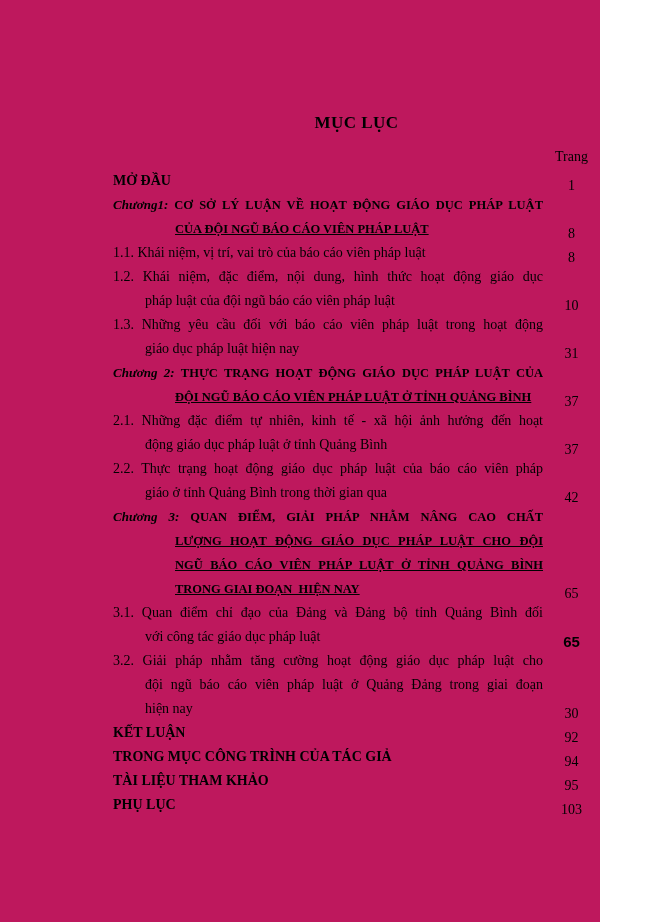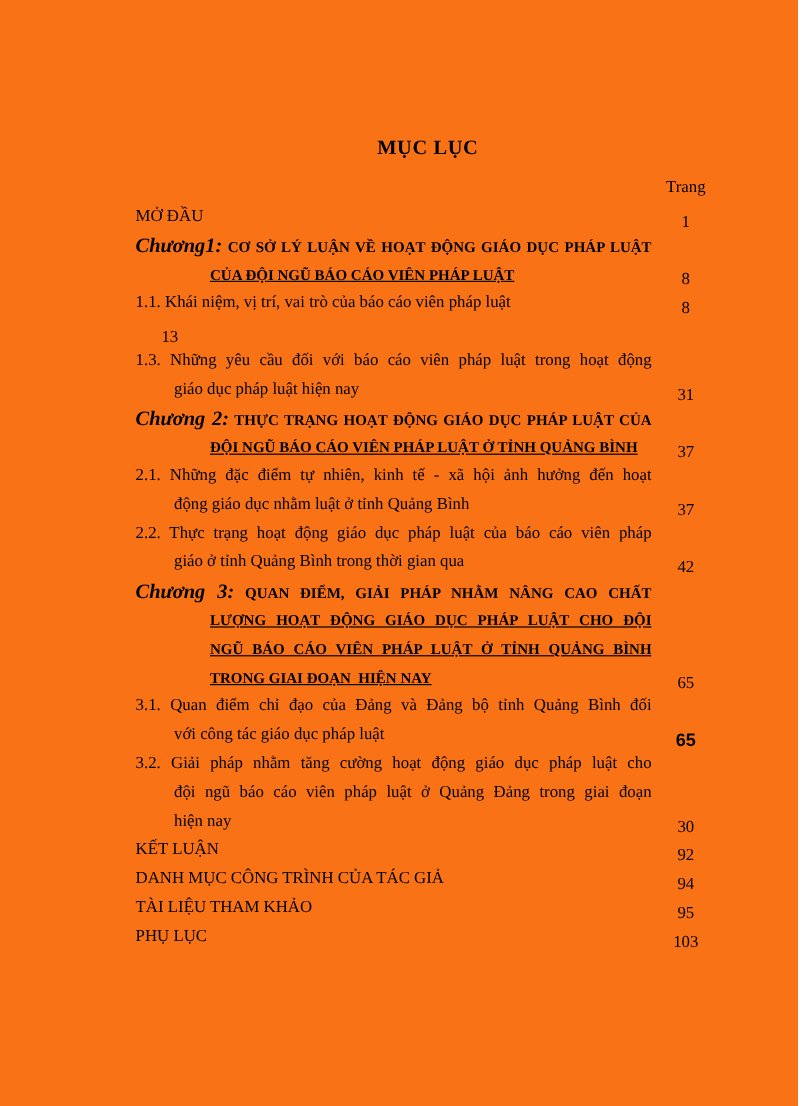--- a/index.html
+++ b/index.html
@@ -1,20 +1,20 @@
 <!DOCTYPE html>
 <html><head>
 <meta charset="utf-8">
 <style>
   html, body { margin: 0; padding: 0; background: #ffffff; }
   .page {
     position: relative;
-    width: 665px;
+    width: 600px;
     height: 922px;
-    background: #f97316;
+    background: #be185d;
     color: #000000;
     font-family: "Liberation Serif", serif;
     overflow: hidden;
   }
   .doc {
     position: absolute;
     left: 113px;
     top: 112px;
     width: 487px;
   }
@@ -54,23 +54,23 @@
   }
   .item .line.cont { padding-left: 32px; }
   .chapter .line {
     font-weight: bold;
     font-size: 12.5px;
   }
   .chapter .line.cont { padding-left: 62px; text-decoration: underline; }
   .chap-label {
     font-style: italic;
     font-weight: bold;
-    font-size: 17px;
-  }
-  .section .line { font-weight: normal; }
+    font-size: 13px;
+  }
+  .section .line { font-weight: bold; }
   .entry .pagecol {
     display: flex;
     align-items: flex-end;
     justify-content: center;
   }
   .pnum {
     font-size: 14px;
     line-height: 24px;
     height: 24px;
     position: relative;
@@ -114,22 +114,26 @@
         </div>
         <div class="entry item">
           <div class="lines">
             <div class="line">1.1. Khái niệm, vị trí, vai trò của báo cáo viên pháp luật</div>
           </div>
           <div class="pagecol">
             <span class="pnum">8</span>
           </div>
         </div>
         <div class="entry item">
-          <div class="pagecol">
-            <span class="pnum">13</span>
+          <div class="lines">
+            <div class="line stretch">1.2. Khái niệm, đặc điểm, nội dung, hình thức hoạt động giáo dục</div>
+            <div class="line cont">pháp luật của đội ngũ báo cáo viên pháp luật</div>
+          </div>
+          <div class="pagecol">
+            <span class="pnum">10</span>
           </div>
         </div>
         <div class="entry item">
           <div class="lines">
             <div class="line stretch">1.3. Những yêu cầu đối với báo cáo viên pháp luật trong hoạt động</div>
             <div class="line cont">giáo dục pháp luật hiện nay</div>
           </div>
           <div class="pagecol">
             <span class="pnum">31</span>
           </div>
@@ -139,21 +143,21 @@
             <div class="line stretch"><span class="chap-label">Chương 2:</span> THỰC TRẠNG HOẠT ĐỘNG GIÁO DỤC PHÁP LUẬT CỦA</div>
             <div class="line cont">ĐỘI NGŨ BÁO CÁO VIÊN PHÁP LUẬT Ở TỈNH QUẢNG BÌNH</div>
           </div>
           <div class="pagecol">
             <span class="pnum">37</span>
           </div>
         </div>
         <div class="entry item">
           <div class="lines">
             <div class="line stretch">2.1. Những đặc điểm tự nhiên, kinh tế - xã hội ảnh hưởng đến hoạt</div>
-            <div class="line cont">động giáo dục nhằm luật ở tỉnh Quảng Bình</div>
+            <div class="line cont">động giáo dục pháp luật ở tỉnh Quảng Bình</div>
           </div>
           <div class="pagecol">
             <span class="pnum">37</span>
           </div>
         </div>
         <div class="entry item">
           <div class="lines">
             <div class="line stretch">2.2. Thực trạng hoạt động giáo dục pháp luật của báo cáo viên pháp</div>
             <div class="line cont">giáo ở tỉnh Quảng Bình trong thời gian qua</div>
           </div>
@@ -194,21 +198,21 @@
         <div class="entry section">
           <div class="lines">
             <div class="line">KẾT LUẬN</div>
           </div>
           <div class="pagecol">
             <span class="pnum">92</span>
           </div>
         </div>
         <div class="entry section">
           <div class="lines">
-            <div class="line">DANH MỤC CÔNG TRÌNH CỦA TÁC GIẢ</div>
+            <div class="line">TRONG MỤC CÔNG TRÌNH CỦA TÁC GIẢ</div>
           </div>
           <div class="pagecol">
             <span class="pnum">94</span>
           </div>
         </div>
         <div class="entry section">
           <div class="lines">
             <div class="line">TÀI LIỆU THAM KHẢO</div>
           </div>
           <div class="pagecol">

